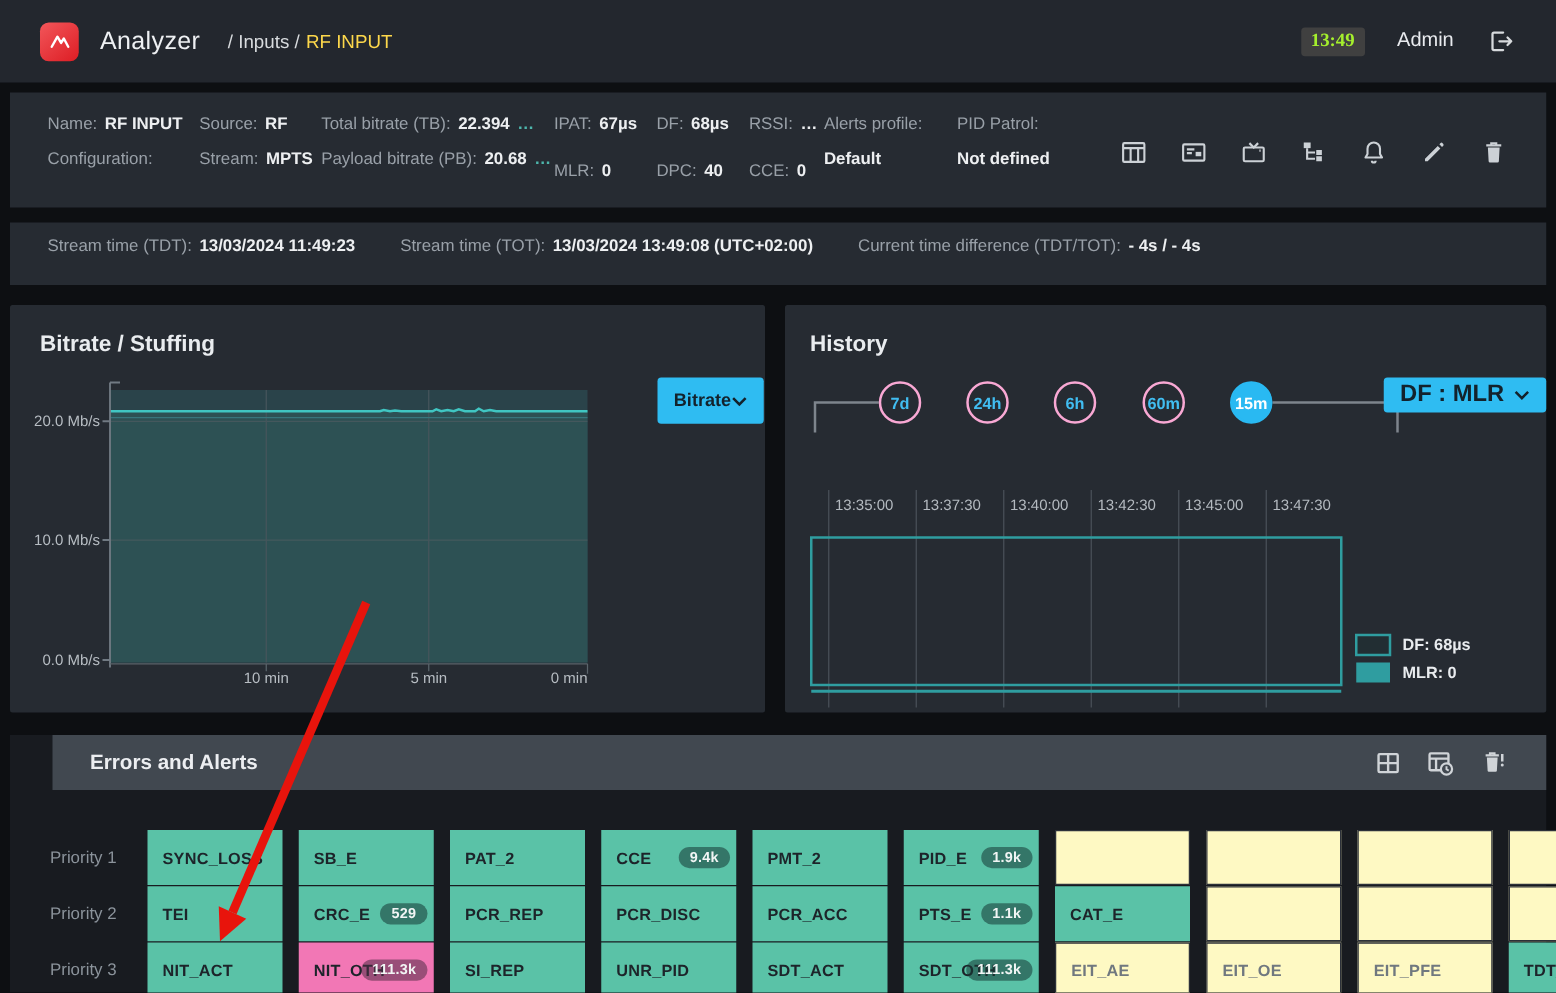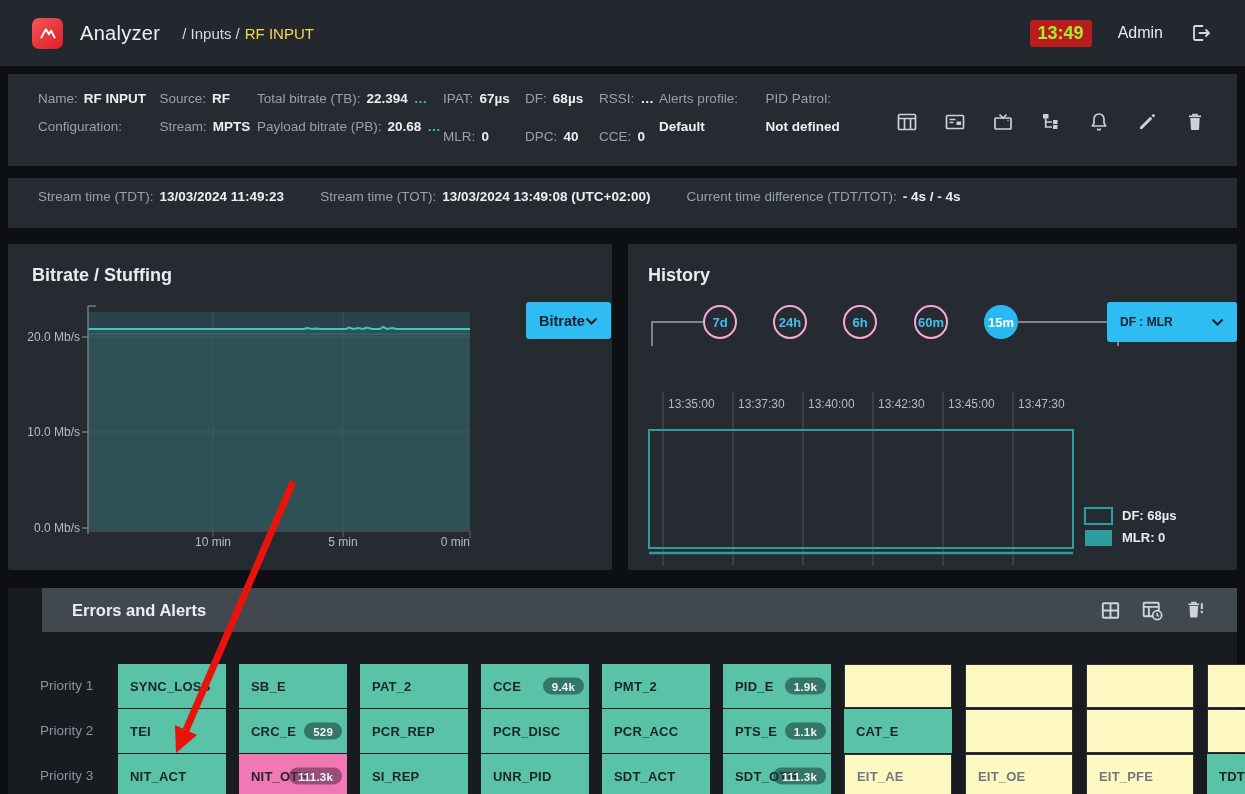--- a/index.html
+++ b/index.html
@@ -9,21 +9,21 @@
 
   
   .topbar { position:absolute; left:0; top:0; width:1245px; height:66px; background:#23272e;
             display:flex; align-items:center; padding:0 32px; }
   .logo { width:31px; height:31px; border-radius:7px; background:linear-gradient(140deg,#f2565a,#dd1d24);
           display:flex; align-items:center; justify-content:center; margin-right:17px; cursor:pointer; }
   .app-title { color:#eef0f3; font-size:20px; font-weight:500; letter-spacing:.3px; margin-right:22px; }
   .crumb { font-size:15px; color:#d8dbde; }
   .crumb .cur { color:#fcd74b; margin-left:5px; }
   .top-right { margin-left:auto; display:flex; align-items:center; gap:26px; }
-  .clock { background:#b91c1c; color:#a5ef2d; font-weight:700; font-size:18px; padding:3px 8px; border-radius:3px; }
+  .clock { background:#404040; color:#a5ef2d; font-weight:700; font-size:15px; padding:3px 8px; border-radius:3px;font-family:Liberation Serif, serif; }
   .user { color:#e8eaee; font-size:16px; cursor:pointer; }
   .iconbtn { display:flex; align-items:center; justify-content:center; }
 
   
   .infobar { position:absolute; left:8px; top:74px; width:1229px; height:92px; background:#262b32;
              display:flex; padding:17px 30px 0 30px; }
   .kv { display:flex; gap:6px; height:28px; align-items:flex-start; white-space:nowrap; }
   .k { color:#99a0a8; font-size:13.5px; }
   .v { color:#edeff1; font-size:13.5px; font-weight:700; }
   .more { color:#4db6ac; font-size:13.5px; font-weight:700; }
@@ -45,21 +45,21 @@
   .panel-history h2 { left:20px; }
   .chart-svg { position:absolute; left:0; top:0; }
 
   .b-ytick { position:absolute; left:0; width:72px; text-align:right; font-size:12px; color:#b7bdc3; }
   .b-xtick { position:absolute; font-size:12px; color:#b7bdc3; top:291px; }
   .h-xtick { position:absolute; font-size:12px; color:#b4bac0; top:153px; }
 
   .dropdown { position:absolute; background:#2fbcf2; border-radius:3px; display:flex; align-items:center;
               justify-content:space-between; padding:0 13px; color:#13222c; font-weight:700; cursor:pointer; }
   .bitrate-btn { left:503px; top:58px; width:85px; height:37px; font-size:14.5px;margin-left:15px; }
-  .metric-btn { left:479px; top:58px; width:130px; height:40px; font-size:12px; }
+  .metric-btn { left:479px; top:58px; width:130px; height:28px; font-size:19px; }
 
   .circ { position:absolute; top:61px; width:34px; height:34px; border:2px solid #f9a8d4; border-radius:50%;
           color:#41bdf1; font-size:13px; font-weight:700; display:flex; align-items:center; justify-content:center;
           cursor:pointer; background:transparent; }
   .circ.sel { background:#29b9f2; border-color:#29b9f2; color:#fff; }
 
   .legend-label { position:absolute; left:494px; font-size:13px; font-weight:700; color:#e9ecef; }
 
   
   .errors { position:absolute; left:8px; top:588px; width:1229px; height:206px; background:#181b20; }

